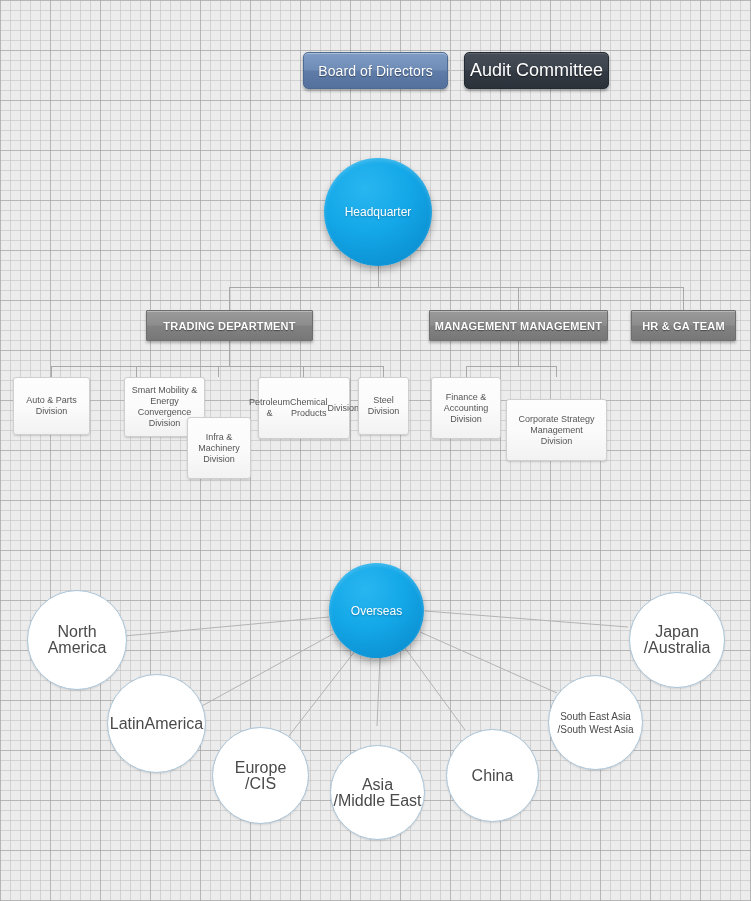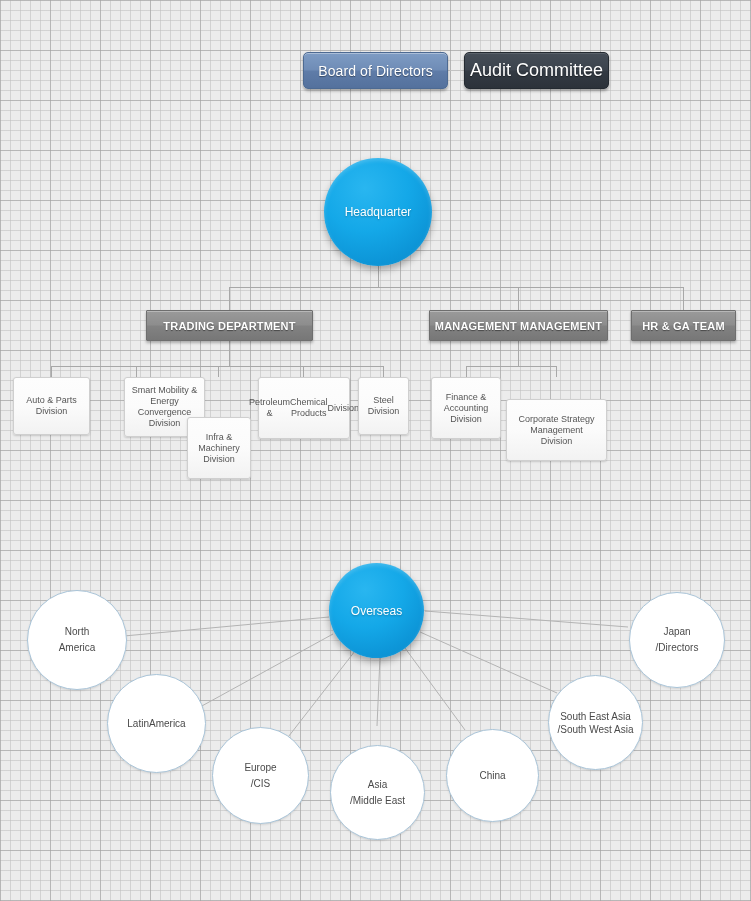--- a/index.html
+++ b/index.html
@@ -79,21 +79,21 @@
     font-size:12px;
     text-shadow:0 1px 2px rgba(0,0,0,.28);
   }
   
   .circle-white{
     border-radius:50%;
     background:#ffffff;
     border:1px solid #a9c4d8;
     box-shadow:0 1px 2px rgba(0,0,0,.10);
     color:#4a4a4a;
-    font-size:10px;
+    font-size:16px;
     line-height:16px;
   }
   .circle-white.small-label{font-size:10px;line-height:13px;}
   .lbl{display:block;}
 </style>
 </head>
 <body>
 
 <div id="canvas">
 
@@ -229,16 +229,16 @@
     <span class="lbl">China</span>
   </div>
 
   <div class="node circle-white small-label" style="left:548px;top:675px;width:95px;height:95px;flex-direction:column;">
     <span class="lbl">South East Asia</span>
     <span class="lbl">/South West Asia</span>
   </div>
 
   <div class="node circle-white" style="left:629px;top:592px;width:96px;height:96px;flex-direction:column;">
     <span class="lbl">Japan</span>
-    <span class="lbl">/Directors</span>
+    <span class="lbl">/Australia</span>
   </div>
 
 </div>
 
 </body></html>

